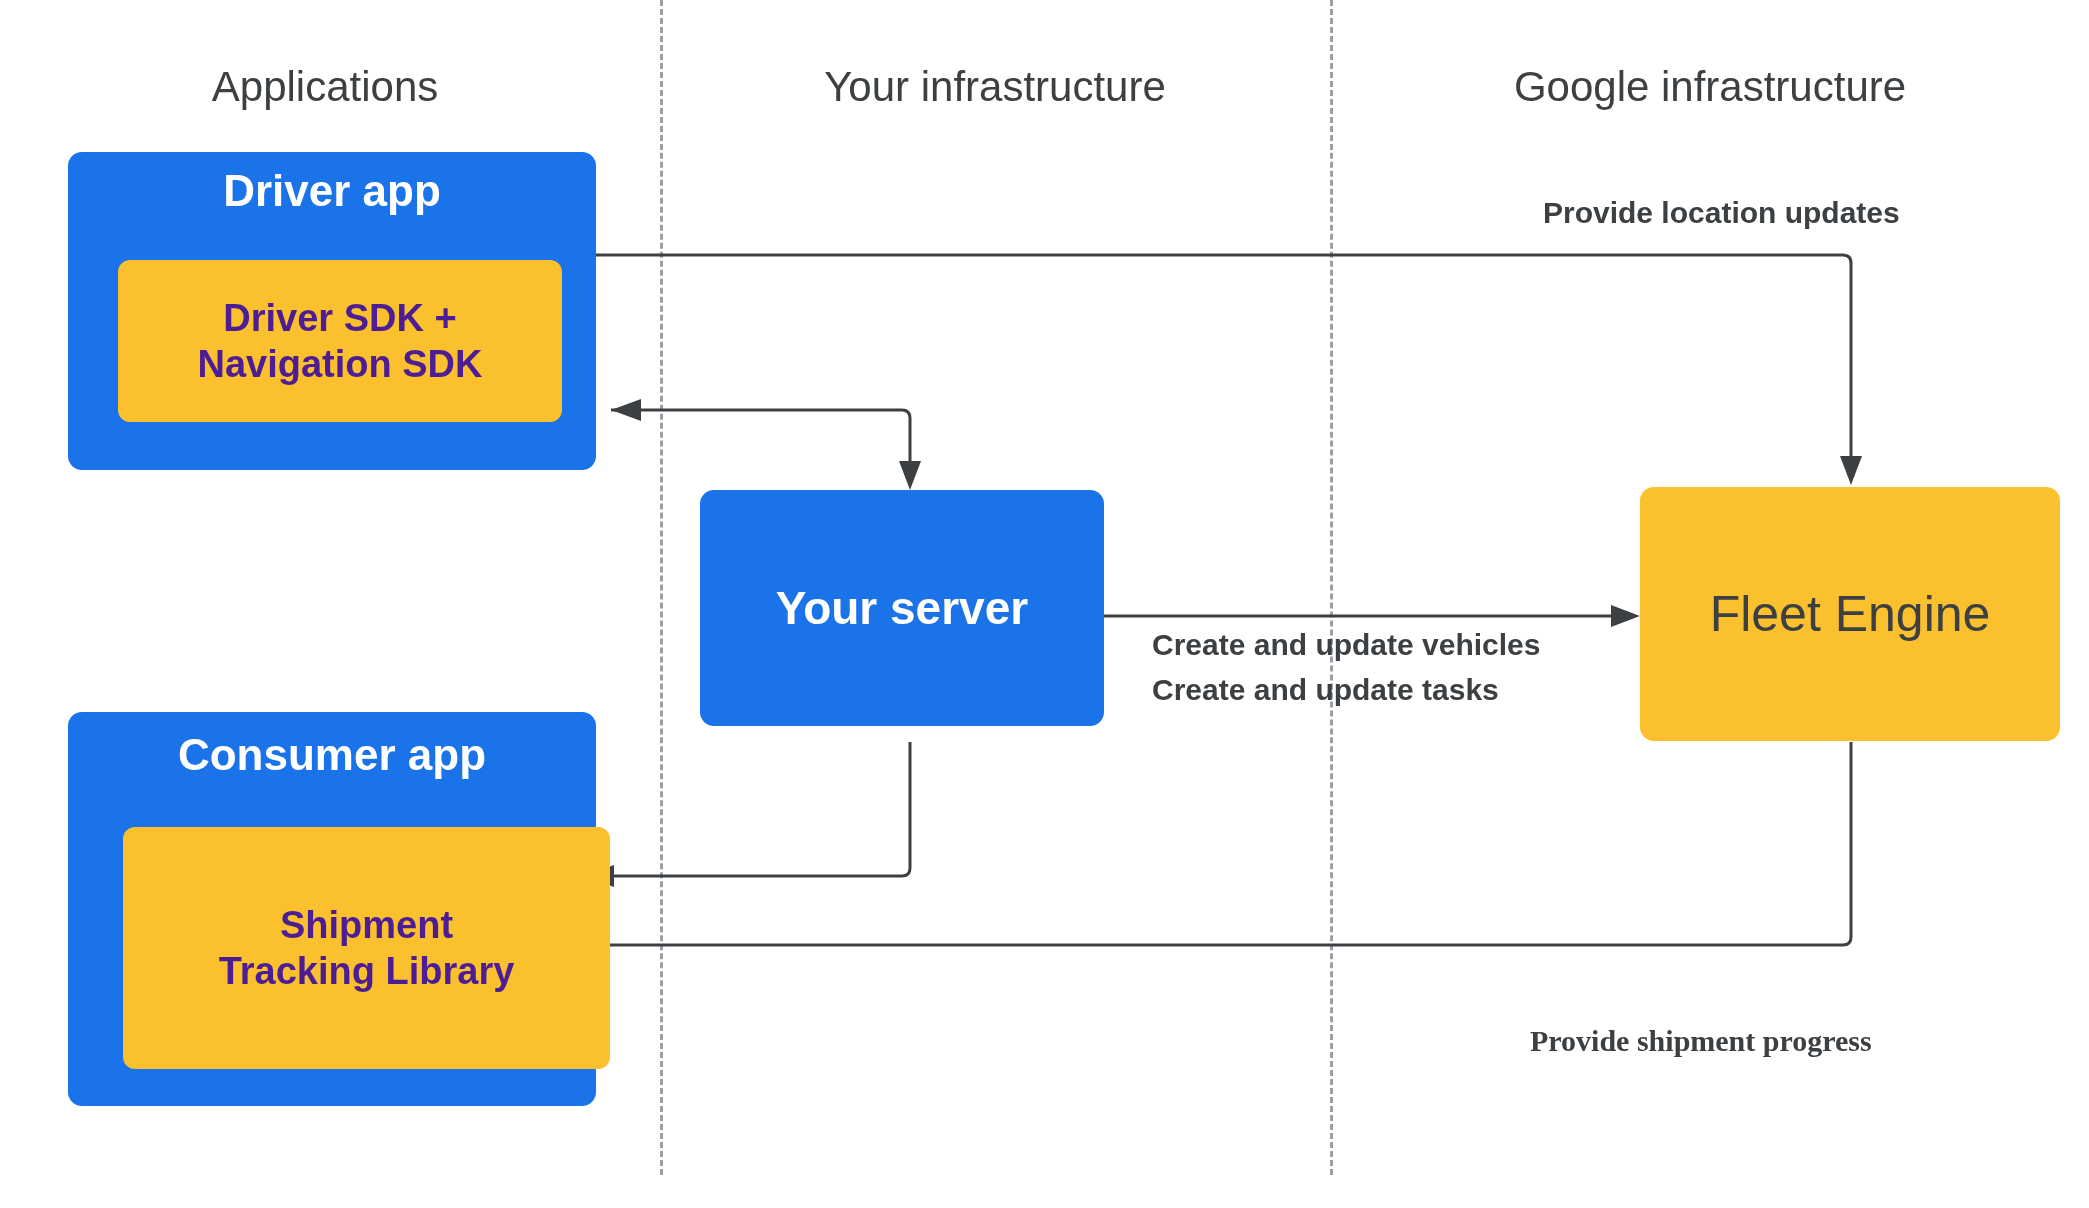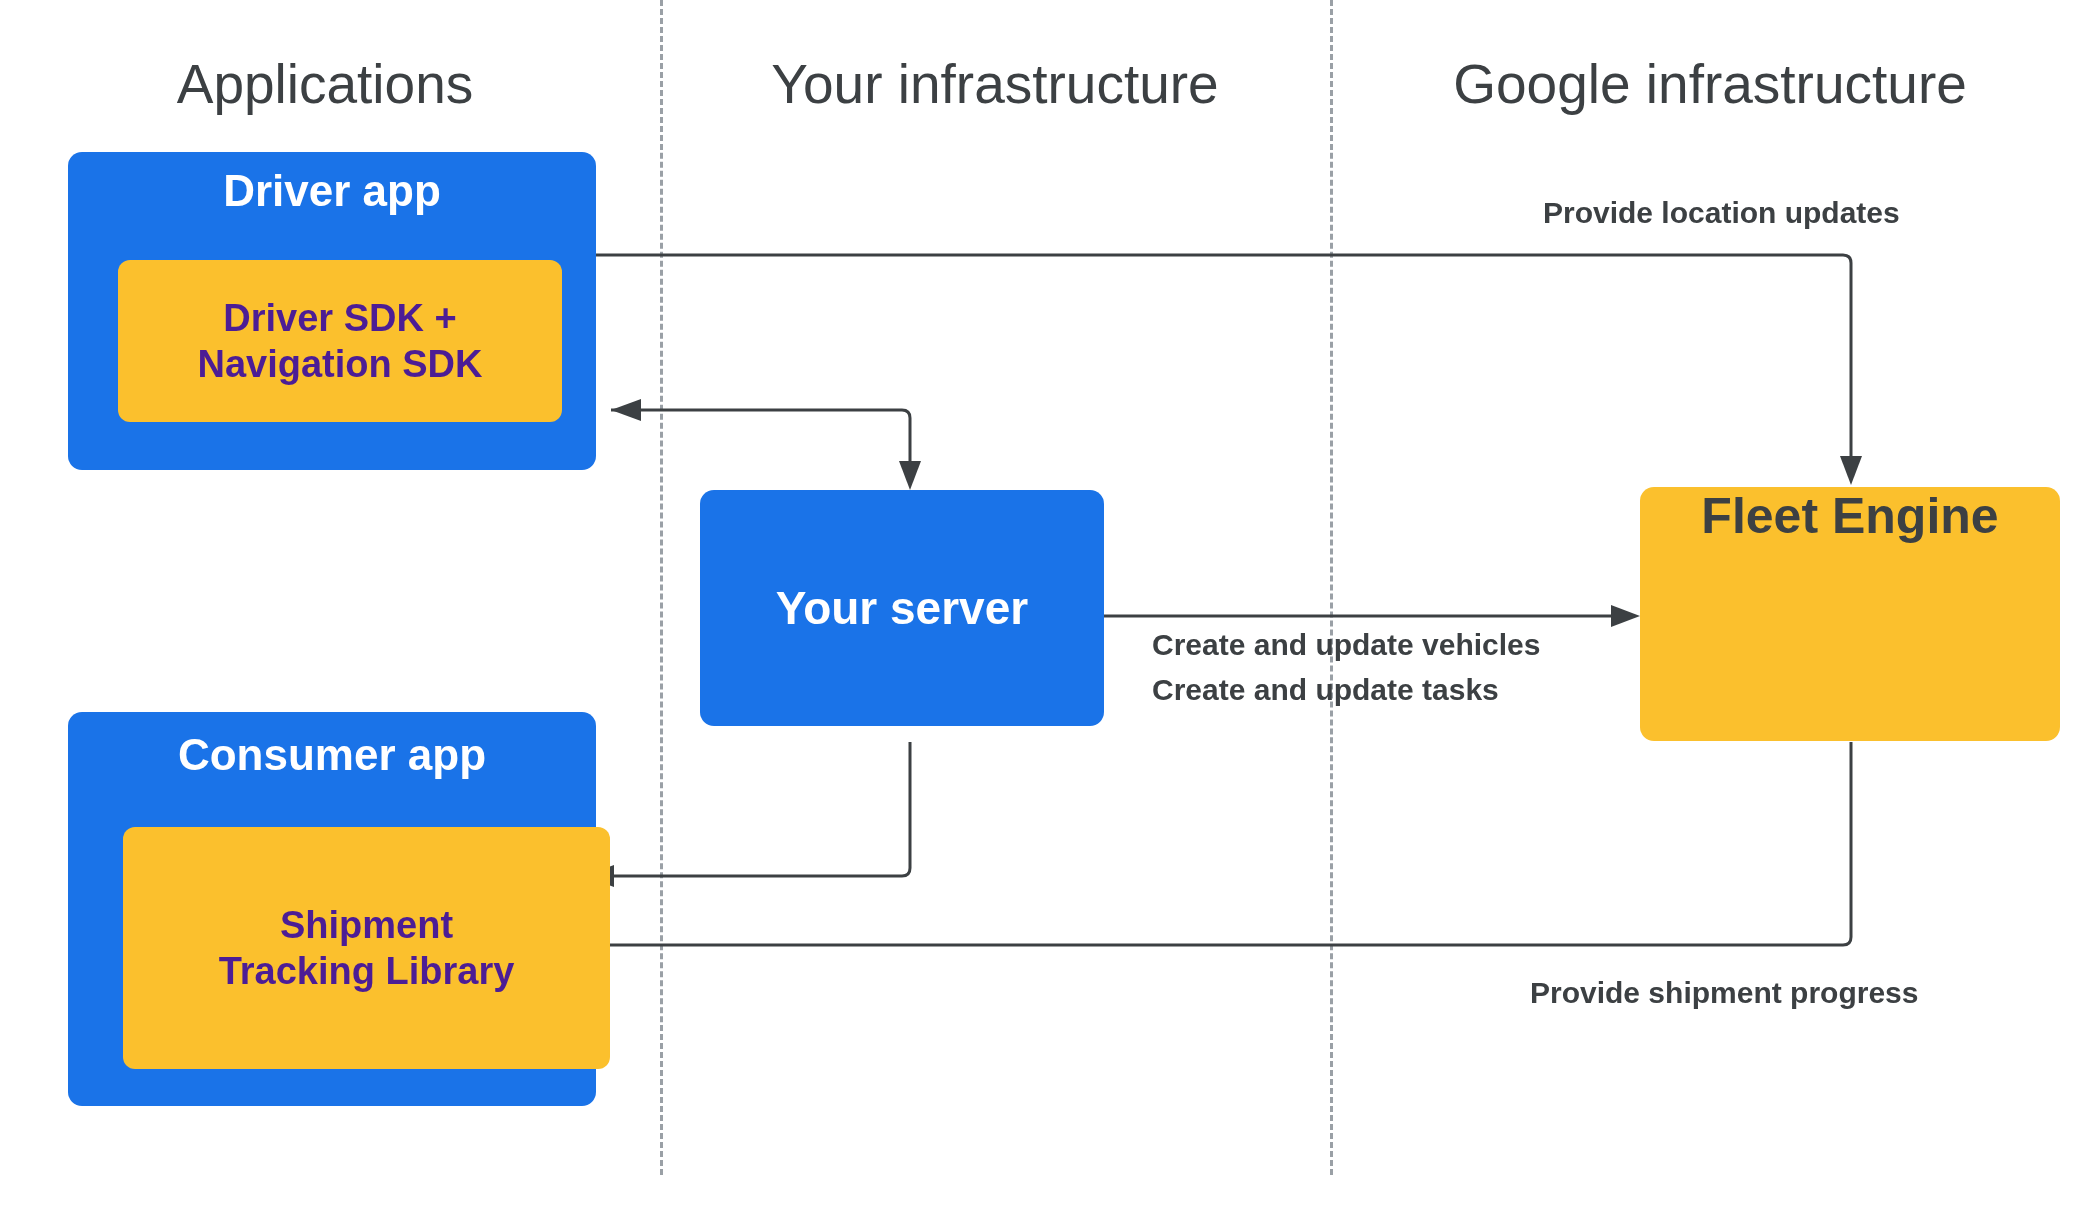--- a/index.html
+++ b/index.html
@@ -12,26 +12,27 @@
     position: relative;
     width: 2089px;
     height: 1208px;
     background: #ffffff;
     font-family: "Liberation Sans", sans-serif;
     overflow: hidden;
   }
   
   .col-header {
     position: absolute;
-    font-size: 55px;
+    font-size: 42px;
     font-weight: 400;
     color: #3c4043;
     white-space: nowrap;
     text-align: center;
     letter-spacing: 0px;
+    margin-top: 11px;
   }
   #hdr-applications { left: 0px;    top: 52px; width: 650px; }
   #hdr-your-infra   { left: 665px;  top: 52px; width: 660px; }
   #hdr-google-infra { left: 1335px; top: 52px; width: 750px; }
 
   
   .divider {
     position: absolute;
     top: 0px;
     width: 0px;
@@ -85,23 +86,24 @@
     font-weight: bold;
     font-size: 46px;
     white-space: nowrap;
     box-sizing: border-box;
   }
   .engine-box {
     position: absolute;
     background: #fbc02d;
     border-radius: 14px;
     display: flex;
+    align-items: center;
     justify-content: center;
     color: #3c4043;
-    font-weight: bold;
+    font-weight: normal;
     font-size: 50px;
     white-space: nowrap;
     box-sizing: border-box;
   }
 
   
   #box-driver-app   { left: 60px;  top: 152px;  width: 528px; height: 318px; }
   #box-driver-sdk   { left: 50px;  top: 108px;  width: 444px; height: 162px; }
   #box-consumer-app { left: 60px;  top: 712px;  width: 528px; height: 394px; }
   #box-consumer-sdk { left: 55px;  top: 115px;  width: 487px; height: 242px; }
@@ -112,21 +114,21 @@
   .edge-label {
     position: absolute;
     font-size: 30px;
     font-weight: bold;
     color: #3c4043;
     white-space: nowrap;
   }
   #lbl-location-updates  { left: 1543px; top: 196px; }
   #lbl-create-vehicles   { left: 1152px; top: 628px; }
   #lbl-create-tasks      { left: 1152px; top: 673px; }
-  #lbl-shipment-progress { left: 1530px; top: 976px; }
+  #lbl-shipment-progress { left: 1530px; top: 1024px; font-family: Liberation Serif, serif; }
 
   
   #connectors {
     position: absolute;
     left: 0; top: 0;
     width: 2089px;
     height: 1208px;
     pointer-events: none;
   }
   #connectors path {

